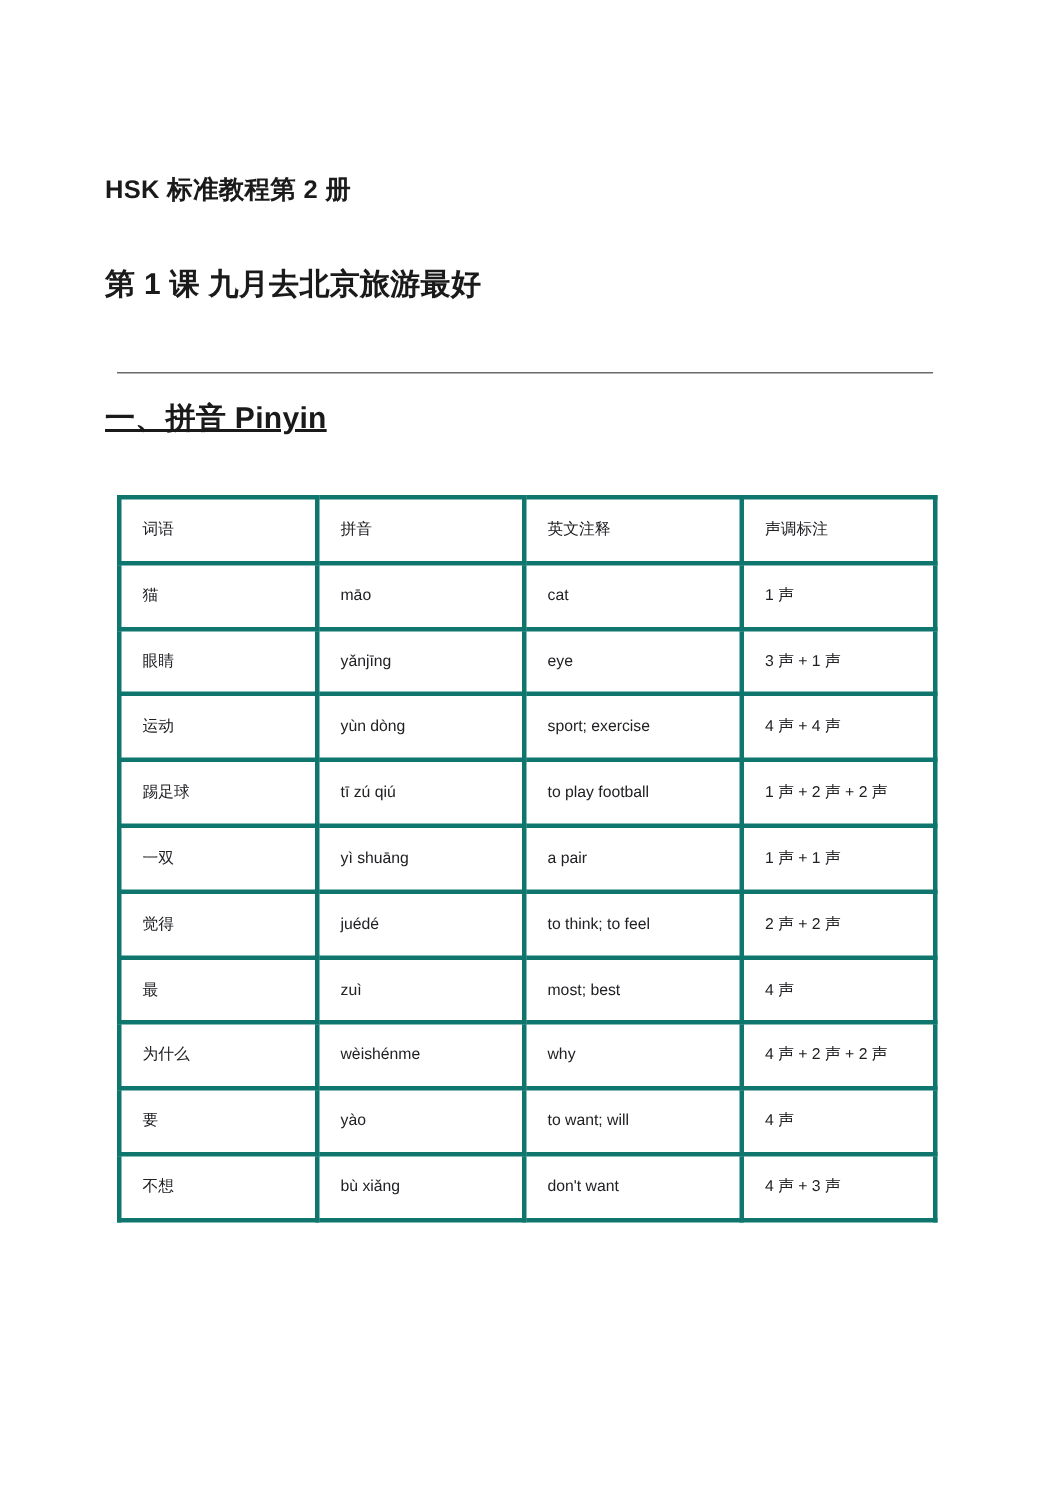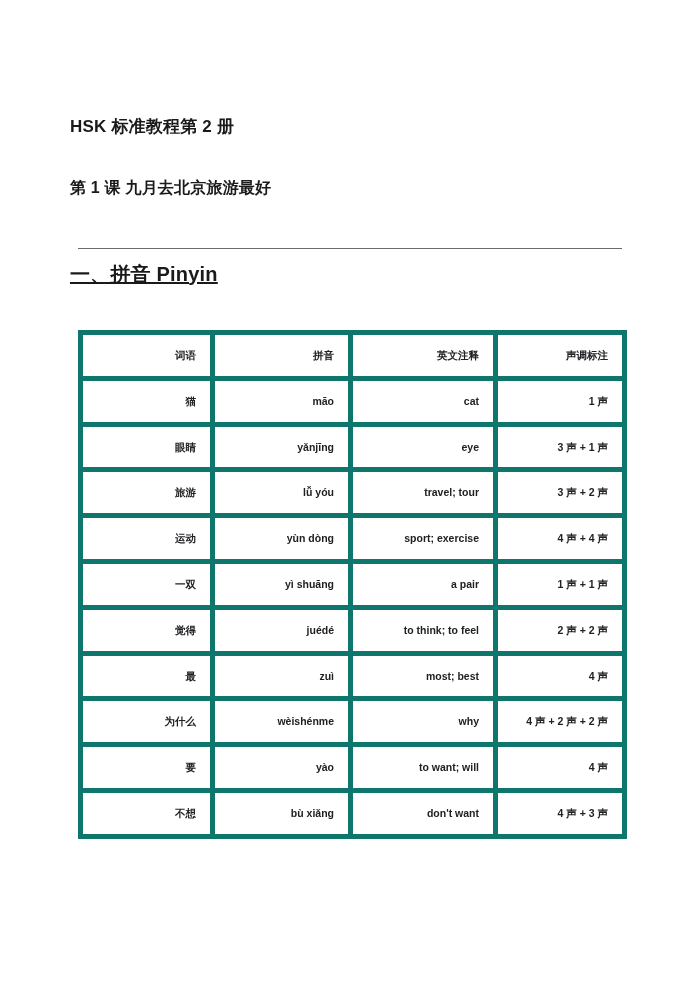--- a/index.html
+++ b/index.html
@@ -31,21 +31,21 @@
     padding-top: 104px;
     font-size: 17px;
     font-weight: bold;
     line-height: 1.35;
     letter-spacing: 0.2px;
   }
 
   .lesson-title {
     margin: 0;
     padding-top: 38px;
-    font-size: 16px;
+    font-size: 20px;
     font-weight: bold;
     line-height: 1.35;
     letter-spacing: 0.2px;
   }
 
   .section-rule {
     margin: 0;
     border: none;
     border-top: 1.5px solid #6b6b6b;
     position: absolute;
@@ -80,26 +80,26 @@
     font-weight: normal;
   }
 
   table.vocab-table col.c1 { width: 132px; }
   table.vocab-table col.c2 { width: 138px; }
   table.vocab-table col.c3 { width: 145px; }
   table.vocab-table col.c4 { width: 129px; }
 
   table.vocab-table th,
   table.vocab-table td {
-    border: 5px solid #0f766e;
+    border: 3px solid #0f766e;
     padding: 0 14px;
     height: 40.8px;
-    text-align: right;
+    text-align: left;
     vertical-align: middle;
-    font-weight: bold;
+    font-weight: normal;
     color: #202124;
     line-height: 1.4;
     white-space: nowrap;
     overflow: hidden;
   }
 
   table.vocab-table th {
     color: #202124;
   }
 </style>
@@ -139,32 +139,32 @@
           <td>cat</td>
           <td>1 声</td>
         </tr>
         <tr>
           <td>眼睛</td>
           <td>yǎnjīng</td>
           <td>eye</td>
           <td>3 声 + 1 声</td>
         </tr>
         <tr>
-          <td>旅游</td>
-          <td>lǚ yóu</td>
-          <td>travel; tour</td>
-          <td>3 声 + 2 声</td>
-        </tr>
-        <tr>
           <td>运动</td>
           <td>yùn dòng</td>
           <td>sport; exercise</td>
           <td>4 声 + 4 声</td>
         </tr>
         <tr>
+          <td>踢足球</td>
+          <td>tī zú qiú</td>
+          <td>to play football</td>
+          <td>1 声 + 2 声 + 2 声</td>
+        </tr>
+        <tr>
           <td>一双</td>
           <td>yì shuāng</td>
           <td>a pair</td>
           <td>1 声 + 1 声</td>
         </tr>
         <tr>
           <td>觉得</td>
           <td>juédé</td>
           <td>to think; to feel</td>
           <td>2 声 + 2 声</td>

